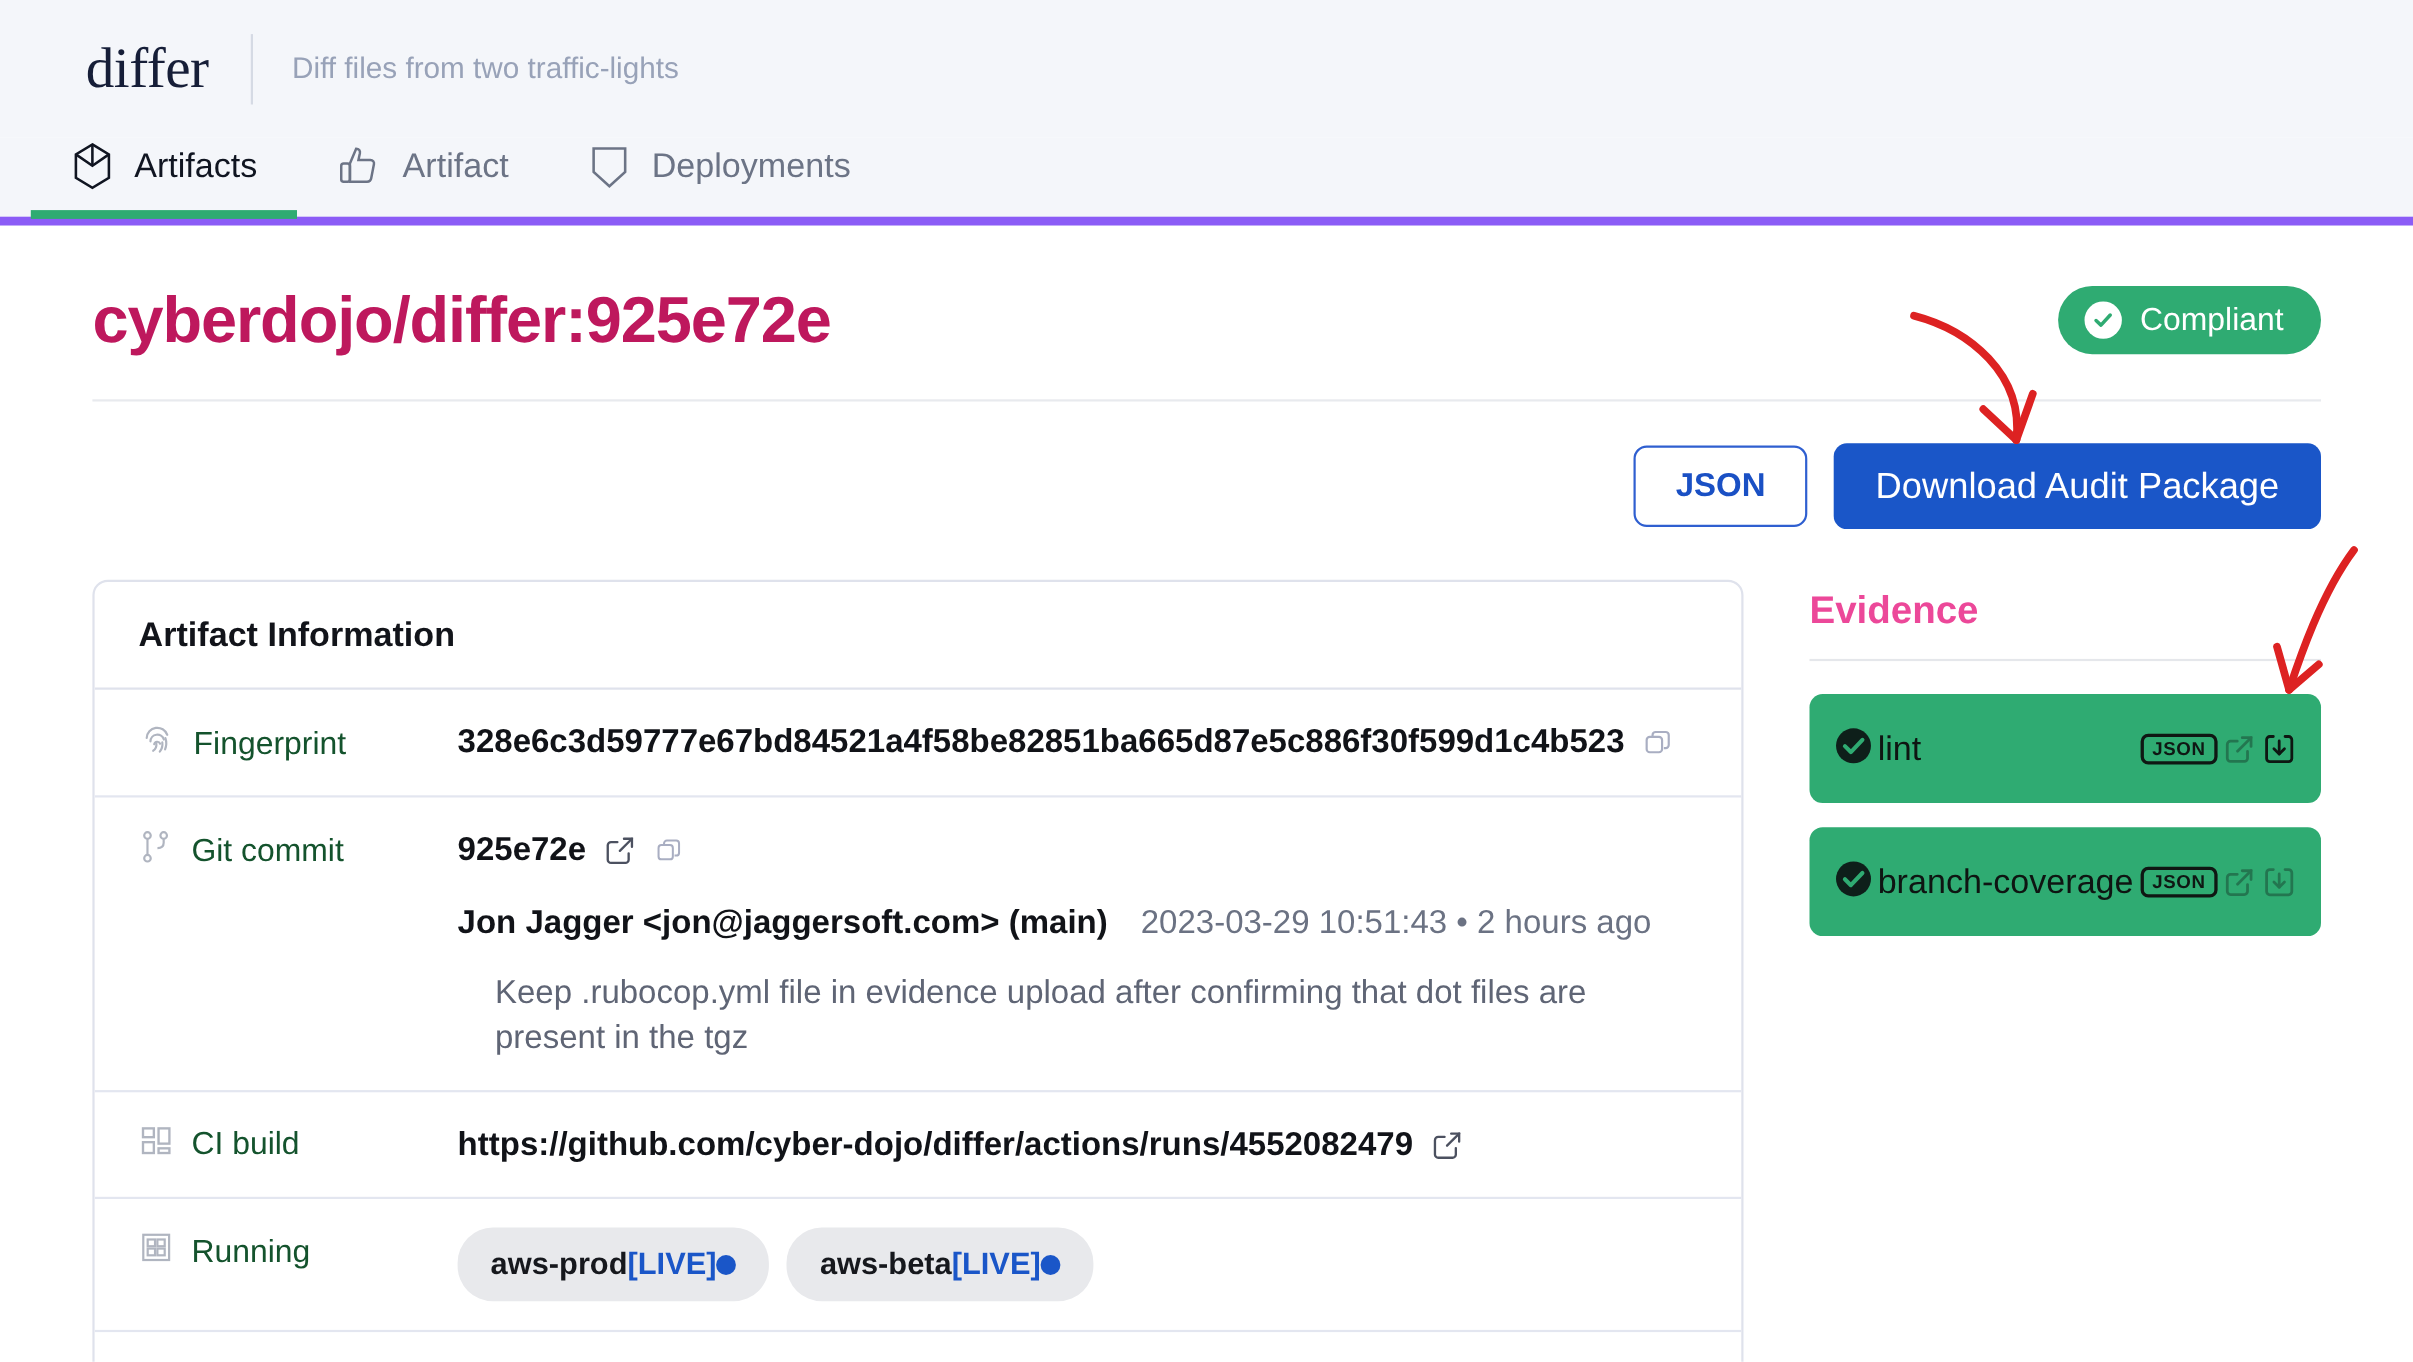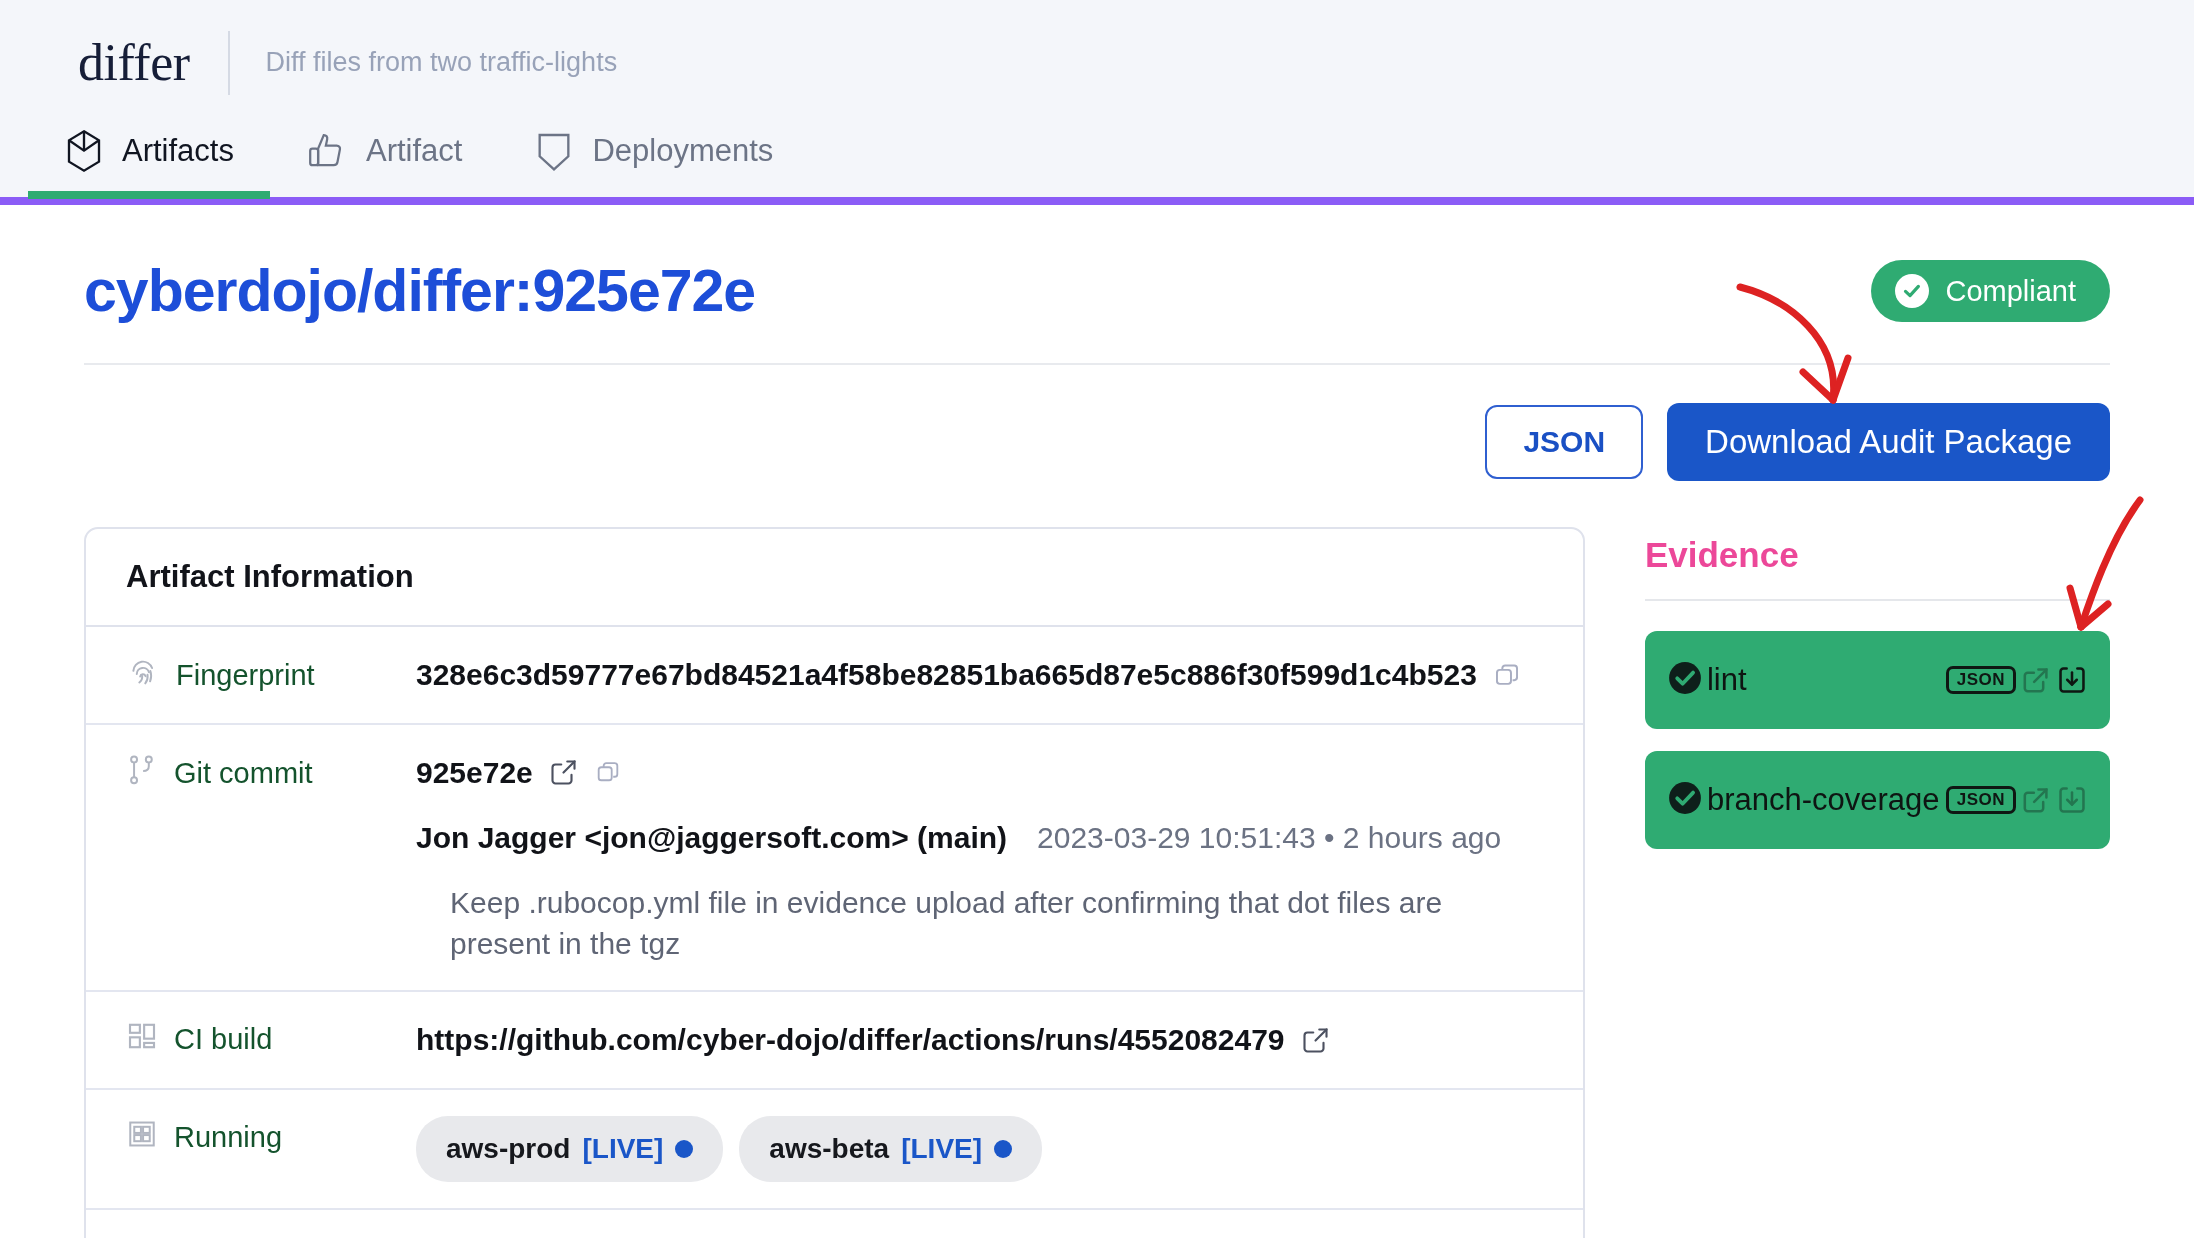--- a/index.html
+++ b/index.html
@@ -78,21 +78,21 @@
 
   .title-row {
     display: flex;
     align-items: center;
     justify-content: space-between;
     padding-top: 52px;
   }
   .page-title {
     font-size: 59px;
     font-weight: 700;
-    color: #1d4ed8;
+    color: #be185d;
     letter-spacing: -1px;
   }
   .badge-compliant {
     display: inline-flex;
     align-items: center;
     gap: 16px;
     background: #2fab72;
     color: #ffffff;
     border-radius: 40px;
     padding: 14px 34px 14px 24px;
@@ -216,21 +216,20 @@
     font-size: 30px;
     padding-left: 34px;
     margin-top: 6px;
     line-height: 1.38;
     max-width: 1100px;
   }
 
   .chip {
     display: inline-flex;
     align-items: center;
-    gap: 12px;
     background: #e8e9ec;
     border-radius: 32px;
     padding: 13px 30px;
     font-size: 28px;
     font-weight: 700;
     color: #16181d;
   }
   .chip .live { color: #1a56c8; font-weight: 700; }
   .chip .dot {
     width: 18px; height: 18px; border-radius: 50%;

